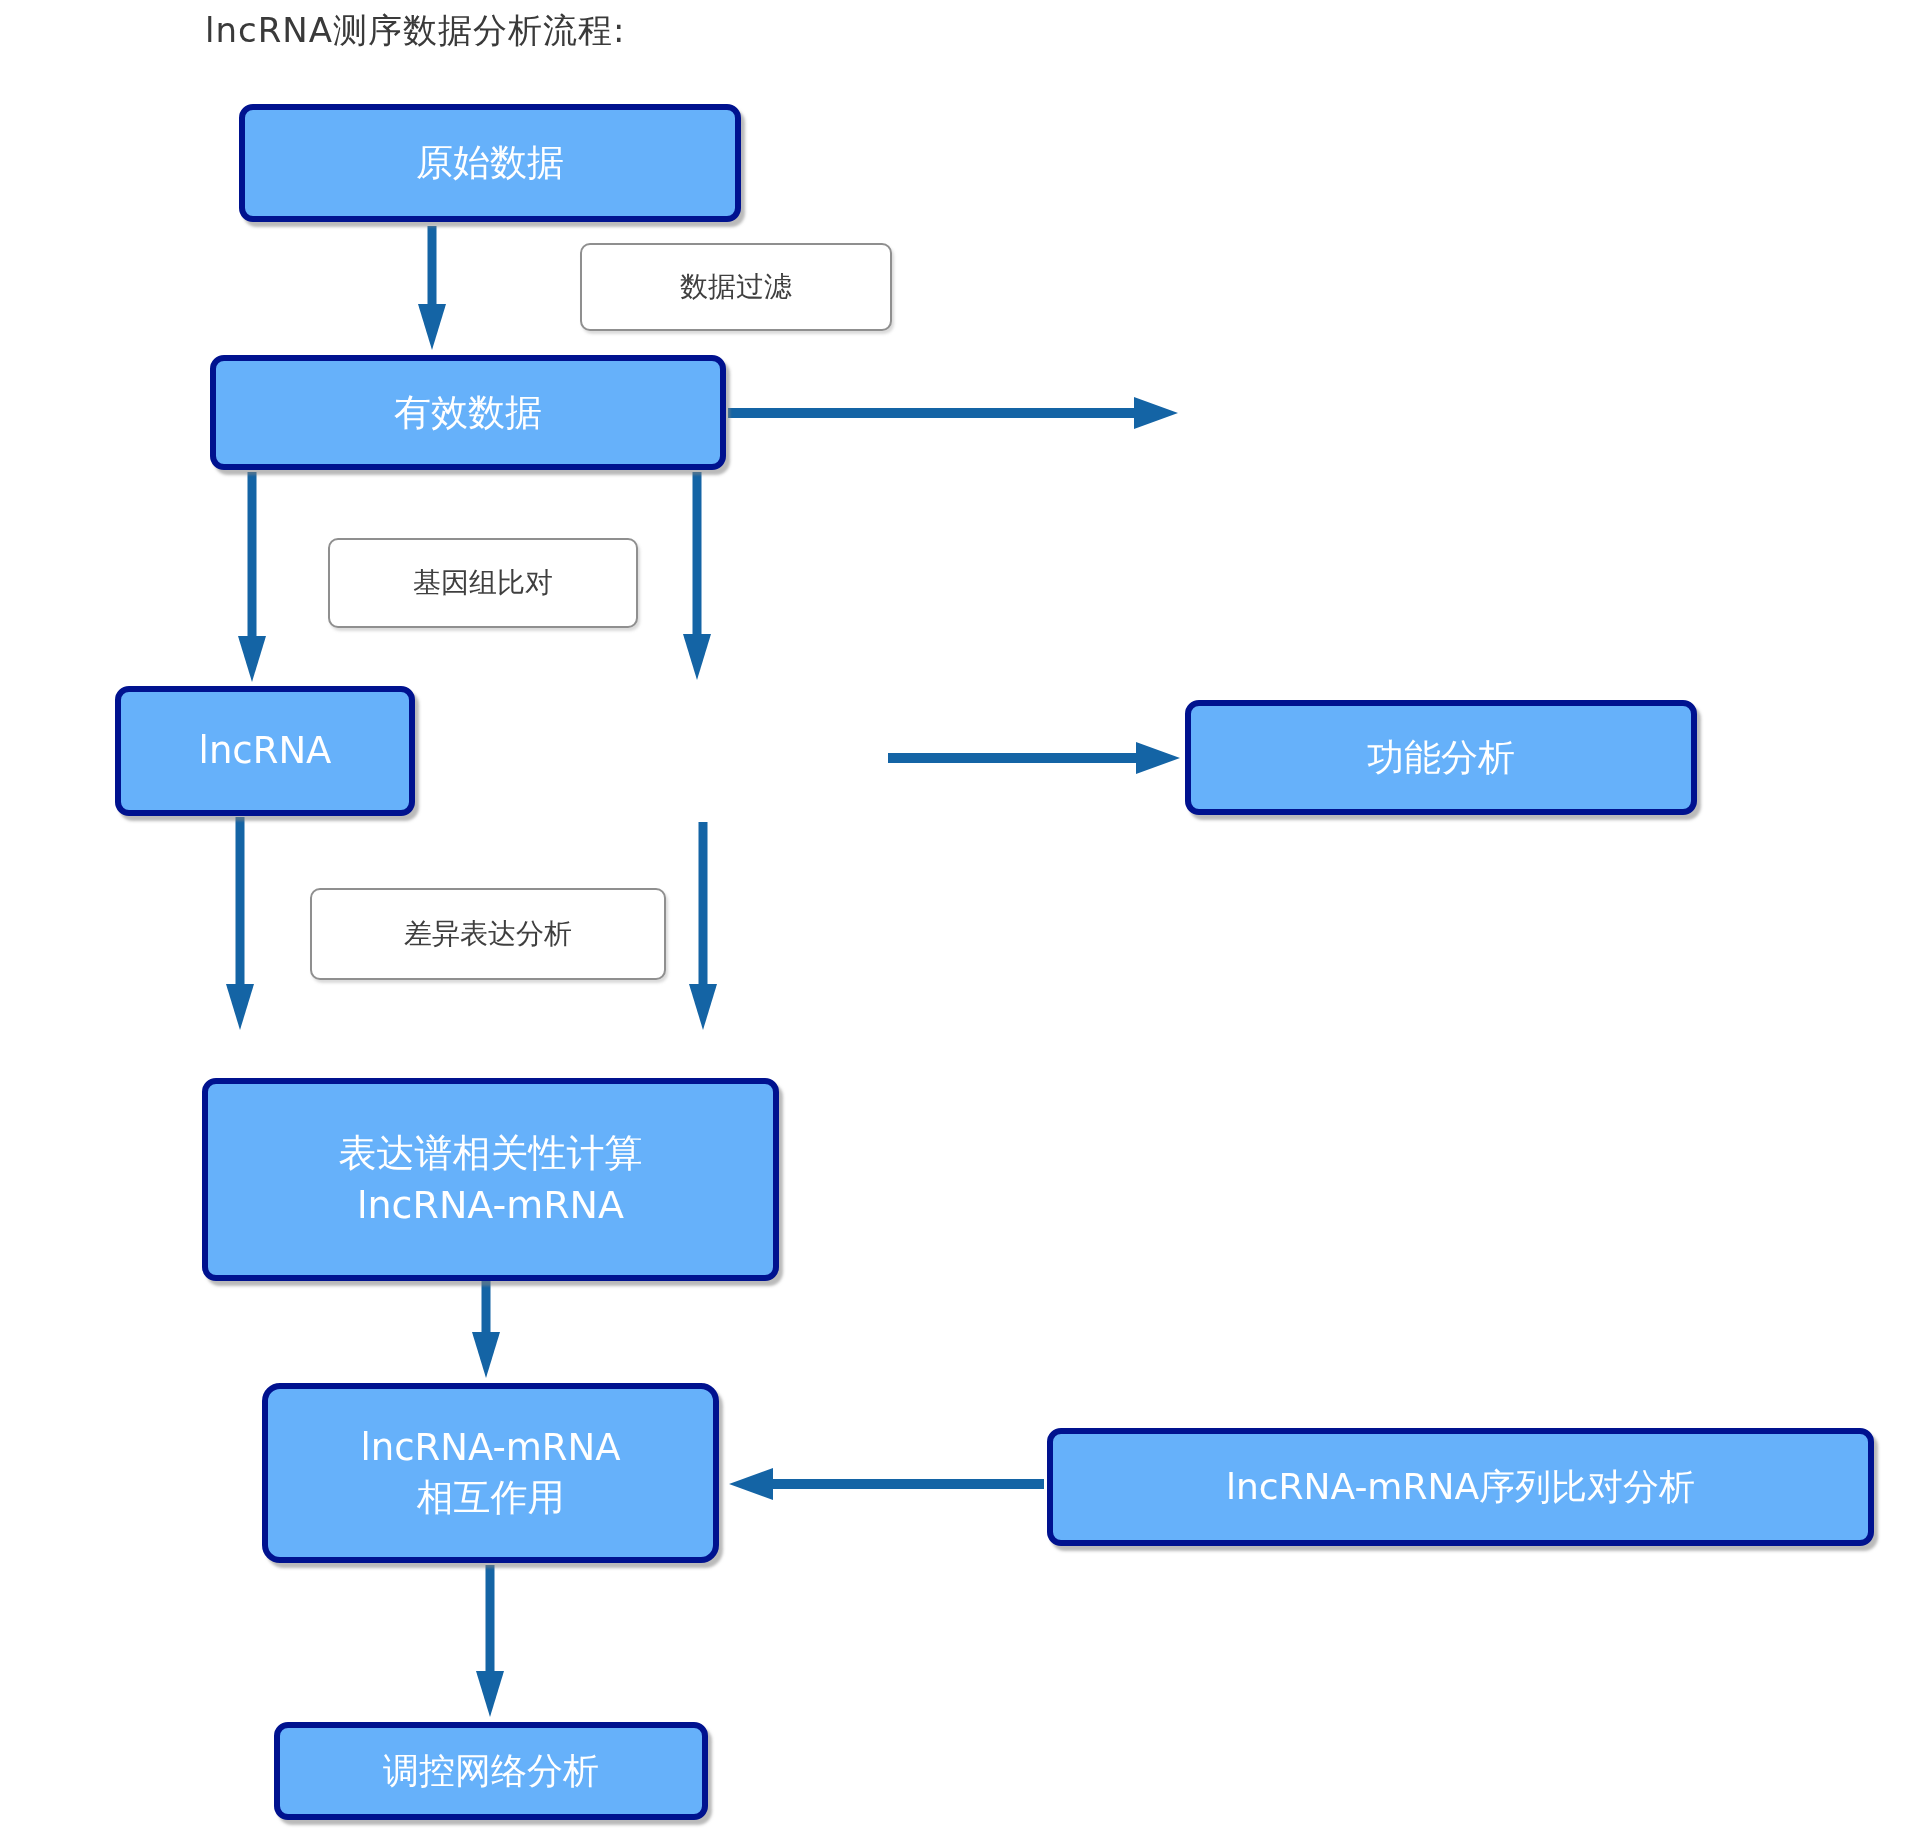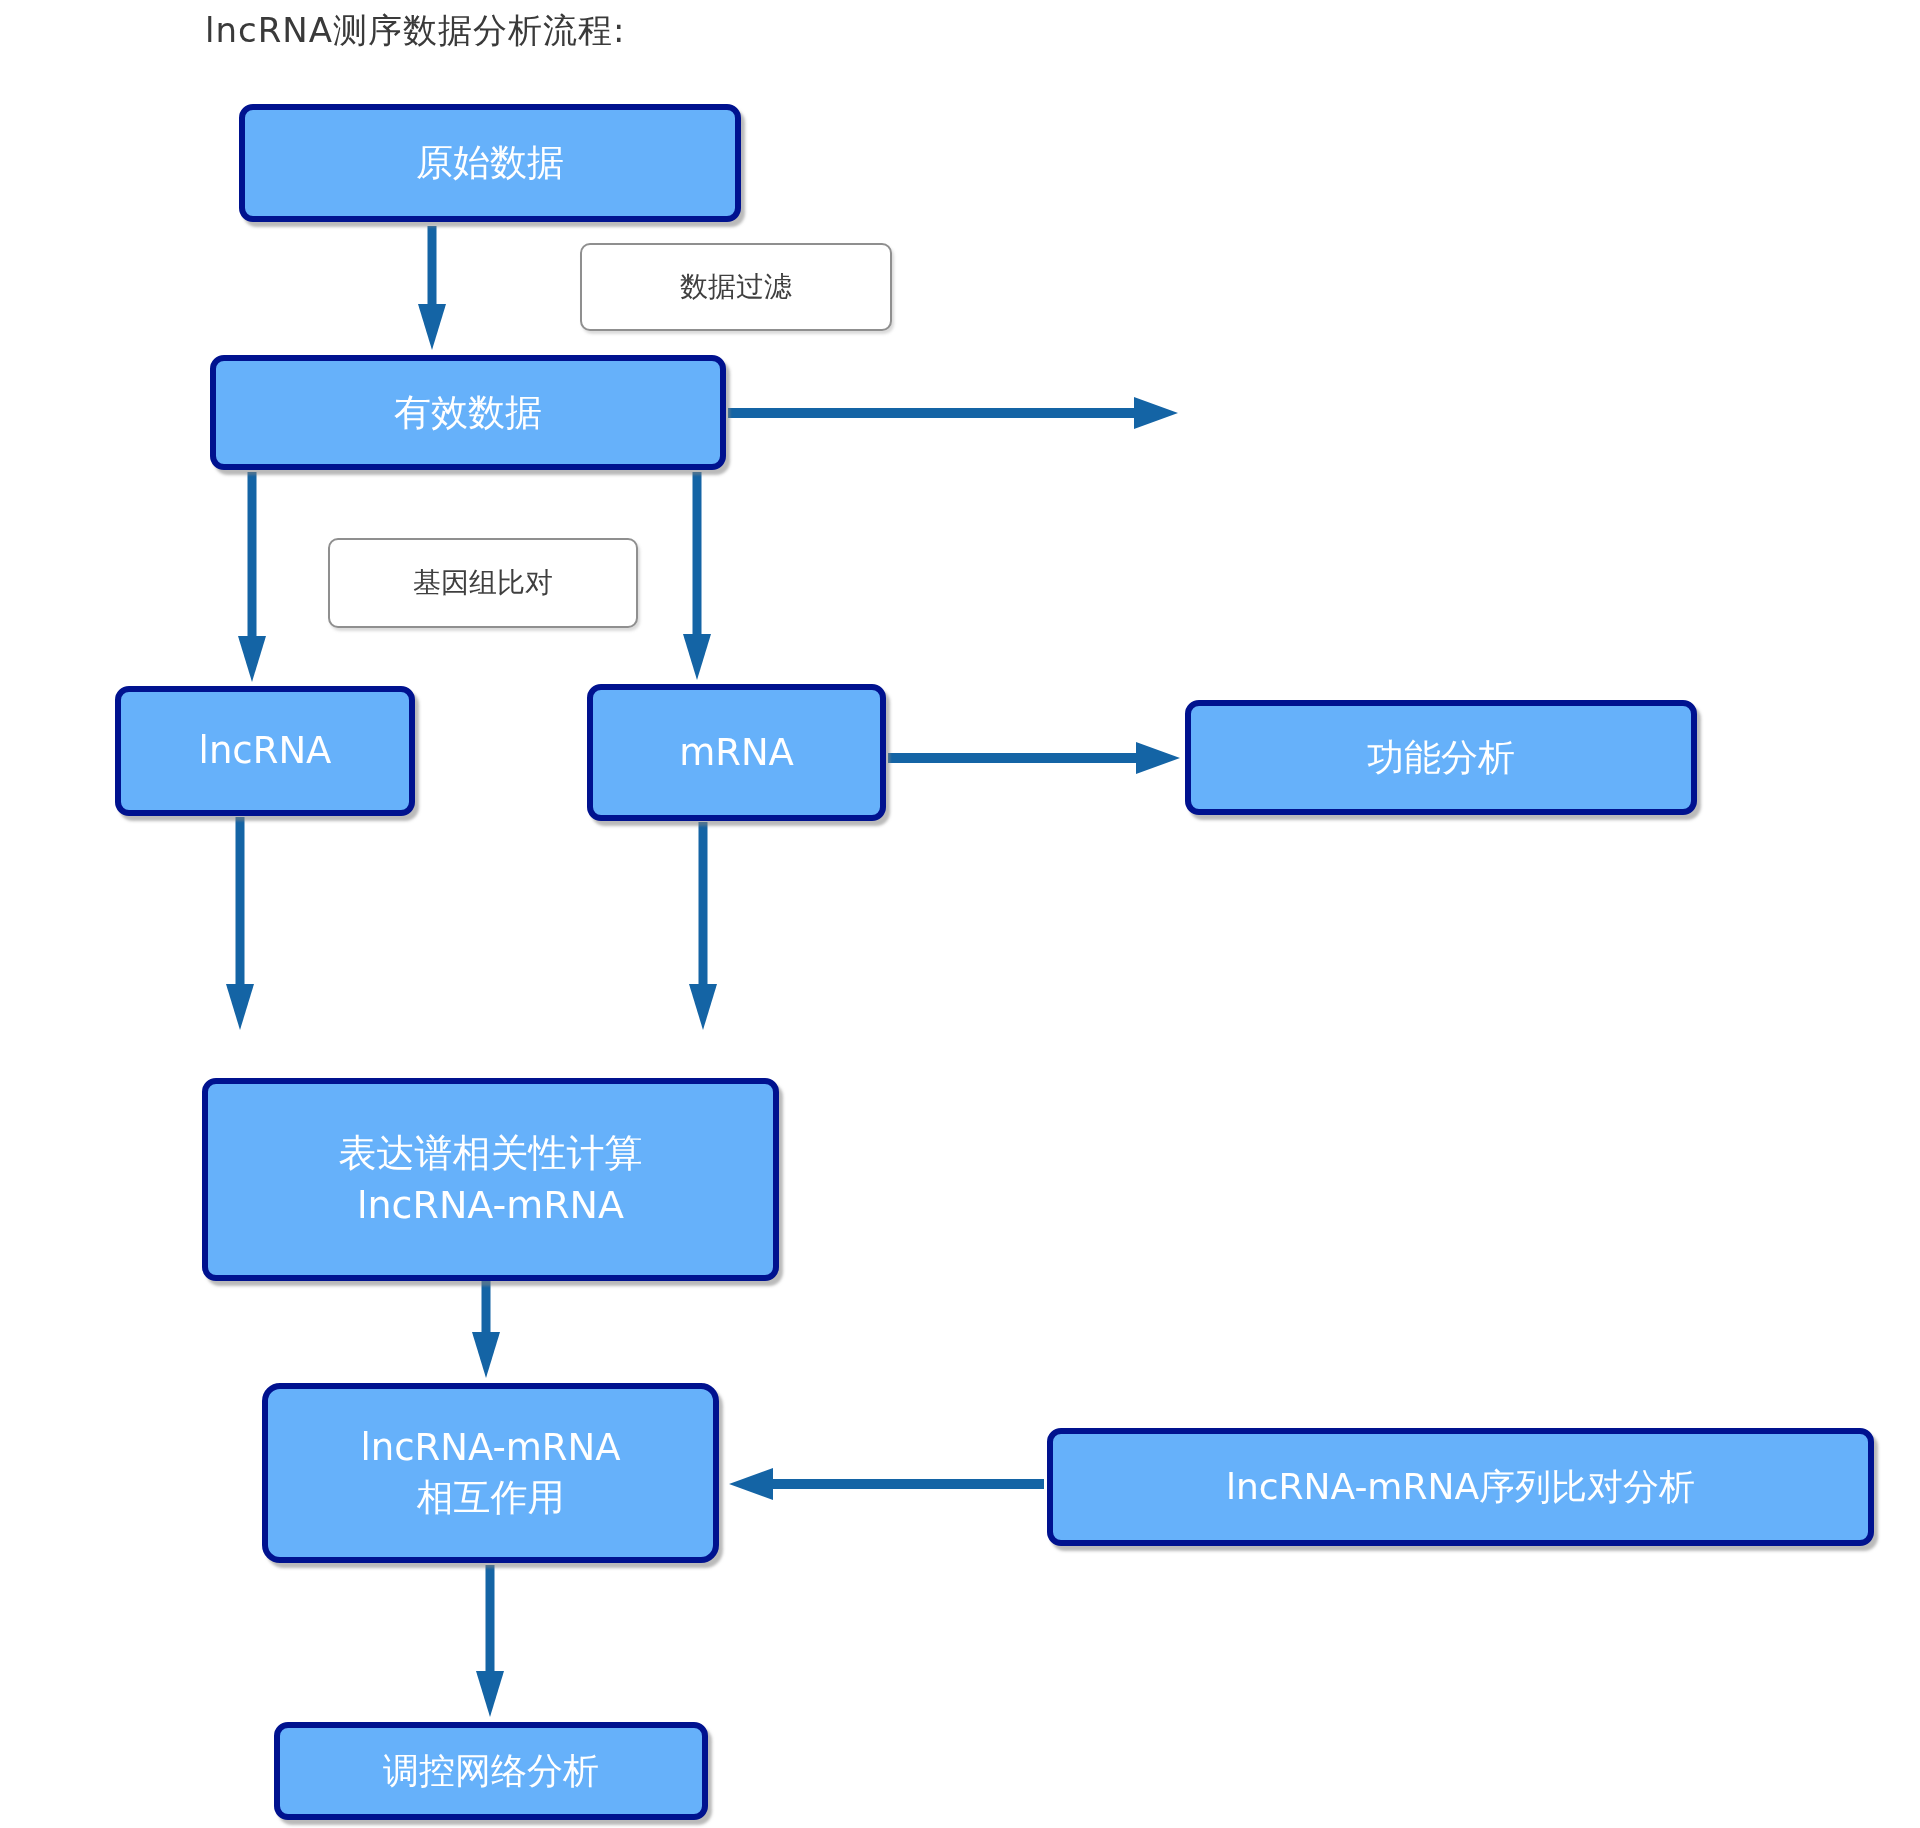--- a/index.html
+++ b/index.html
@@ -120,32 +120,32 @@
     </g>
   </svg>
 
   <div class="node" style="left:210px; top:104px; width:502px; height:118px;margin-left:29px;">原始数据</div>
 
   <div class="node" style="left:210px; top:355px; width:516px; height:115px;">有效数据</div>
 
 
   <div class="node" style="left:115px; top:686px; width:300px; height:130px;">lncRNA</div>
 
-  <div class="node" style="left:587px; top:684px; width:299px; height:137px;">mRNA</div>
 
   <div class="node" style="left:1185px; top:700px; width:512px; height:115px;">功能分析</div>
 
   <div class="node" style="left:202px; top:1078px; width:577px; height:203px; font-size:38px;">表达谱相关性计算
 lncRNA-mRNA</div>
 
   <div class="node" style="left:262px; top:1383px; width:457px; height:180px; border-radius:18px;">lncRNA-mRNA
 相互作用</div>
 
   <div class="node" style="left:1047px; top:1428px; width:827px; height:118px; font-size:36px;border-radius:14px;">lncRNA-mRNA序列比对分析</div>
 
   <div class="node" style="left:274px; top:1722px; width:434px; height:98px; font-size:36px;">调控网络分析</div>
 
   <div class="edge-label" style="left:580px; top:243px; width:312px; height:88px;">数据过滤</div>
 
   <div class="edge-label" style="left:328px; top:538px; width:310px; height:90px;">基因组比对</div>
 
+  <div class="edge-label" style="left:310px; top:888px; width:356px; height:92px;">差异表达分析</div>
 
 </div>
 
 </body></html>

